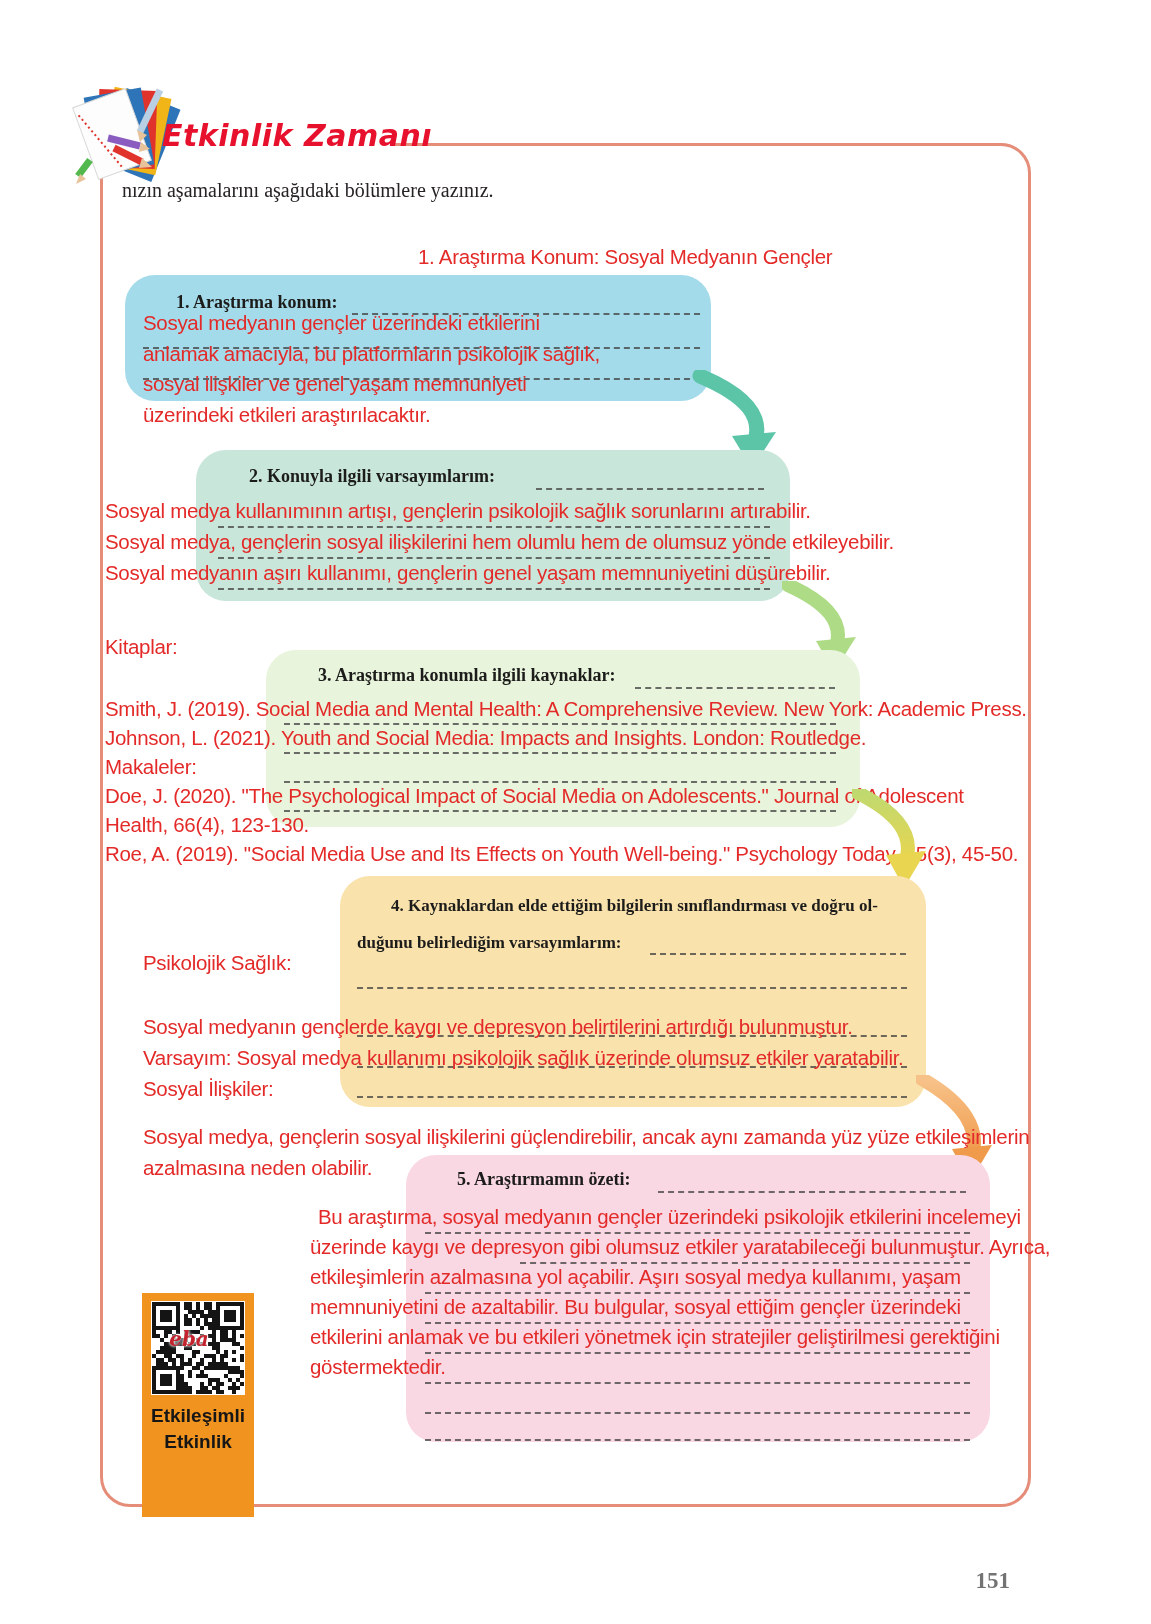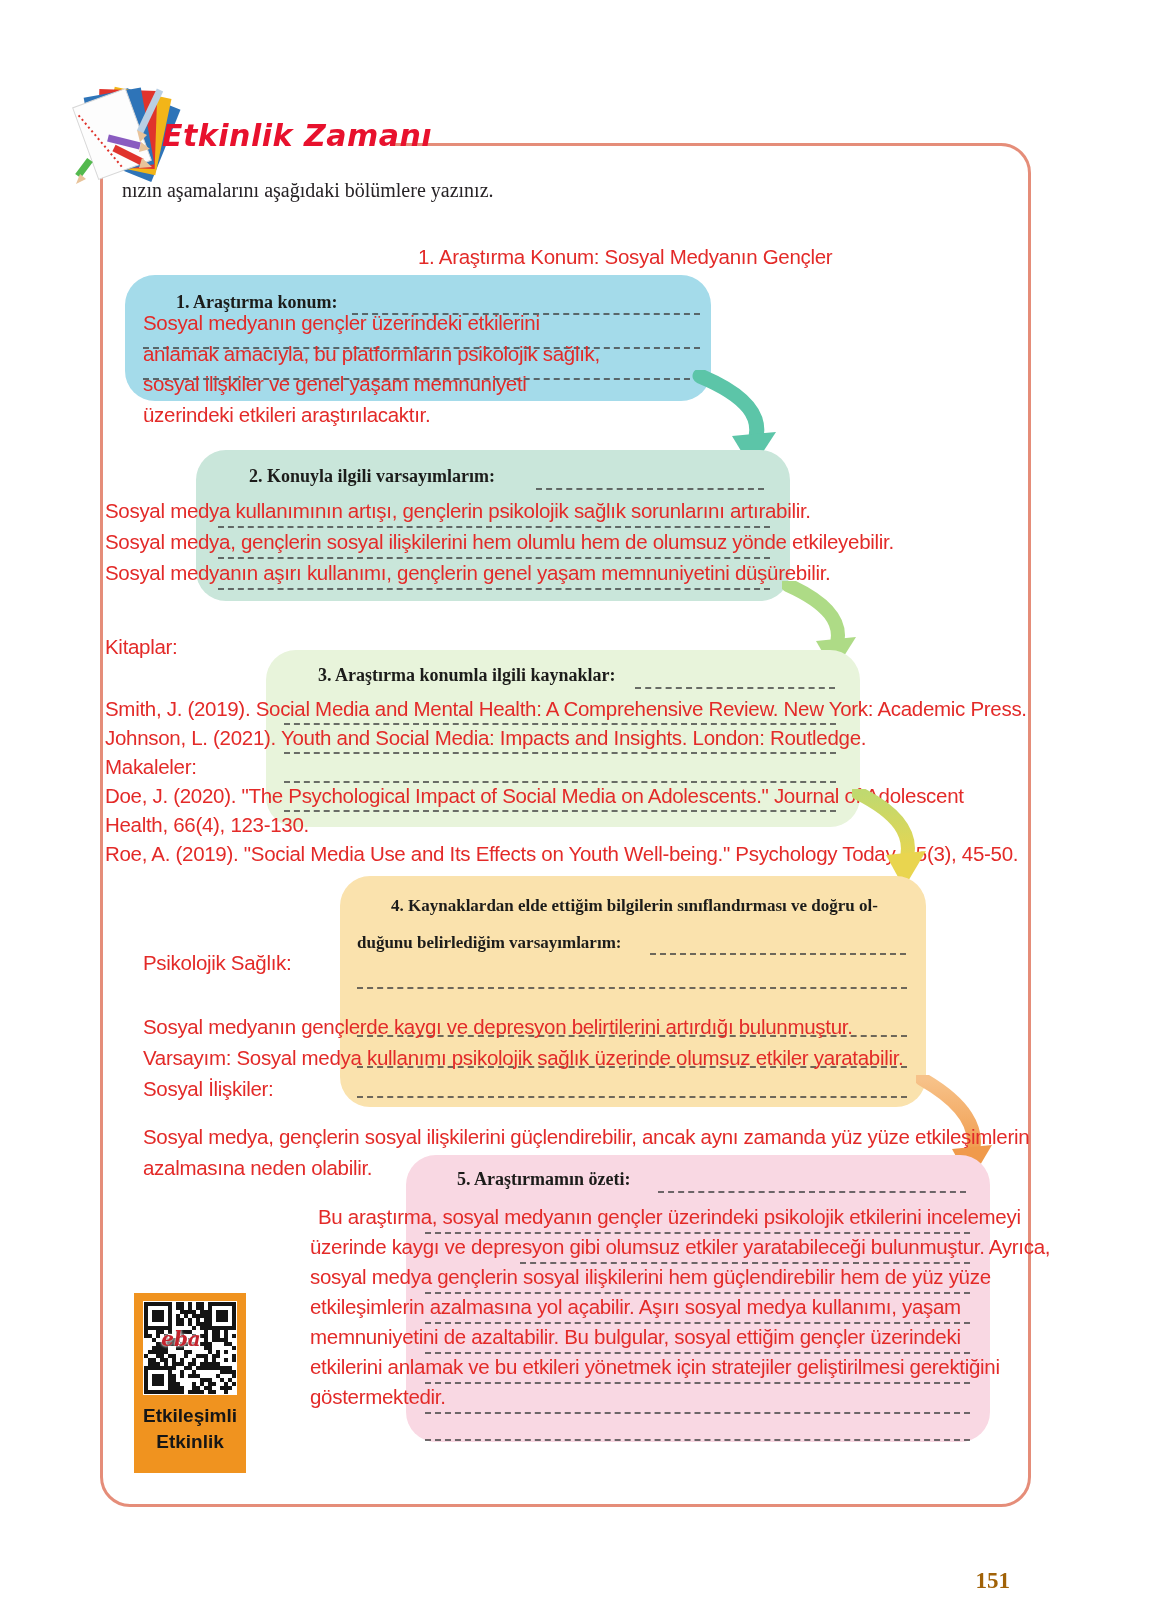--- a/index.html
+++ b/index.html
@@ -12,29 +12,29 @@
   #title-mask{left:106px;top:99px;width:284px;height:16px;background:#fff;}
   #act-title{left:162px;top:82px;font-family:"DejaVu Sans",sans-serif;font-weight:bold;font-style:italic;
              font-size:30px;color:var(--accent-red,#e8112d);letter-spacing:.5px;}
   .serif{font-family:"Liberation Serif",serif;color:#262225;}
   .intro{font-size:20px;line-height:33px;}
   .blabel{font-family:"Liberation Serif",serif;font-weight:bold;font-size:18px;color:#1c1c1a;}
   .hw{font-size:20.5px;letter-spacing:-0.3px;color:var(--ink-red,#e32a28);white-space:nowrap;}
   .hwc{}
   .box{border-radius:30px;}
   .dash{border-top:2px dashed #3f3f3f;height:0;opacity:.75;}
-  #qr-block{left:134px;top:1257px;width:112px;height:180px;background:var(--qr-orange,#f0931f);}
+  #qr-block{left:142px;top:1257px;width:112px;height:224px;background:var(--qr-orange,#f0931f);}
   #qr-white{position:absolute;left:9px;top:8px;width:94px;height:94px;background:#fff;}
   #qr-eba{position:absolute;left:0;top:34px;width:94px;text-align:center;
           font-family:"DejaVu Serif",serif;font-style:italic;font-weight:bold;
           font-size:20px;color:#c4232d;text-shadow:0 0 3px #fff,0 0 3px #fff;}
   .qr-label{position:absolute;left:0;width:112px;text-align:center;font-family:"Liberation Sans",sans-serif;
             font-weight:bold;font-size:19px;color:#161616;}
   #page-num{left:920px;top:1532px;width:90px;text-align:right;font-family:"Liberation Serif",serif;
-            font-weight:bold;font-size:23px;color:#a16207;}
+            font-weight:bold;font-size:23px;color:#737373;}
 </style>
 </head>
 <body>
 
 <div id="page">
 
   <div id="frame" class="abs"></div>
   <div id="title-mask" class="abs"></div>
 
   <div class="abs" style="left:68px;top:44px;width:128px;height:120px;">
@@ -174,21 +174,20 @@
   <div class="abs dash" style="left:520px;top:1226px;width:450px;"></div>
   <div class="abs dash" style="left:425px;top:1256px;width:545px;"></div>
   <div class="abs dash" style="left:425px;top:1286px;width:545px;"></div>
   <div class="abs dash" style="left:425px;top:1316px;width:545px;"></div>
   <div class="abs dash" style="left:425px;top:1346px;width:545px;"></div>
   <div class="abs dash" style="left:425px;top:1376px;width:545px;"></div>
   <div class="abs dash" style="left:425px;top:1403px;width:545px;"></div>
   <div class="abs hw" style="left:310px;top:1166px;line-height:30px;">
     <div style="padding-left:8px;">Bu araştırma, sosyal medyanın gençler üzerindeki psikolojik etkilerini incelemeyi</div>
     <div>üzerinde kaygı ve depresyon gibi olumsuz etkiler yaratabileceği bulunmuştur. Ayrıca,</div>
-    <div>sosyal medya gençlerin sosyal ilişkilerini hem güçlendirebilir hem de yüz yüze</div>
     <div>etkileşimlerin azalmasına yol açabilir. Aşırı sosyal medya kullanımı, yaşam</div>
     <div>memnuniyetini de azaltabilir. Bu bulgular, sosyal ettiğim gençler üzerindeki</div>
     <div>etkilerini anlamak ve bu etkileri yönetmek için stratejiler geliştirilmesi gerektiğini</div>
     <div>göstermektedir.</div>
   </div>
 
   <div id="qr-block" class="abs">
     <div id="qr-white">
       <svg id="qr-svg" width="94" height="94" viewBox="0 0 94 94">
           <rect x="1" y="29" width="4" height="4" fill="#141414"></rect>

